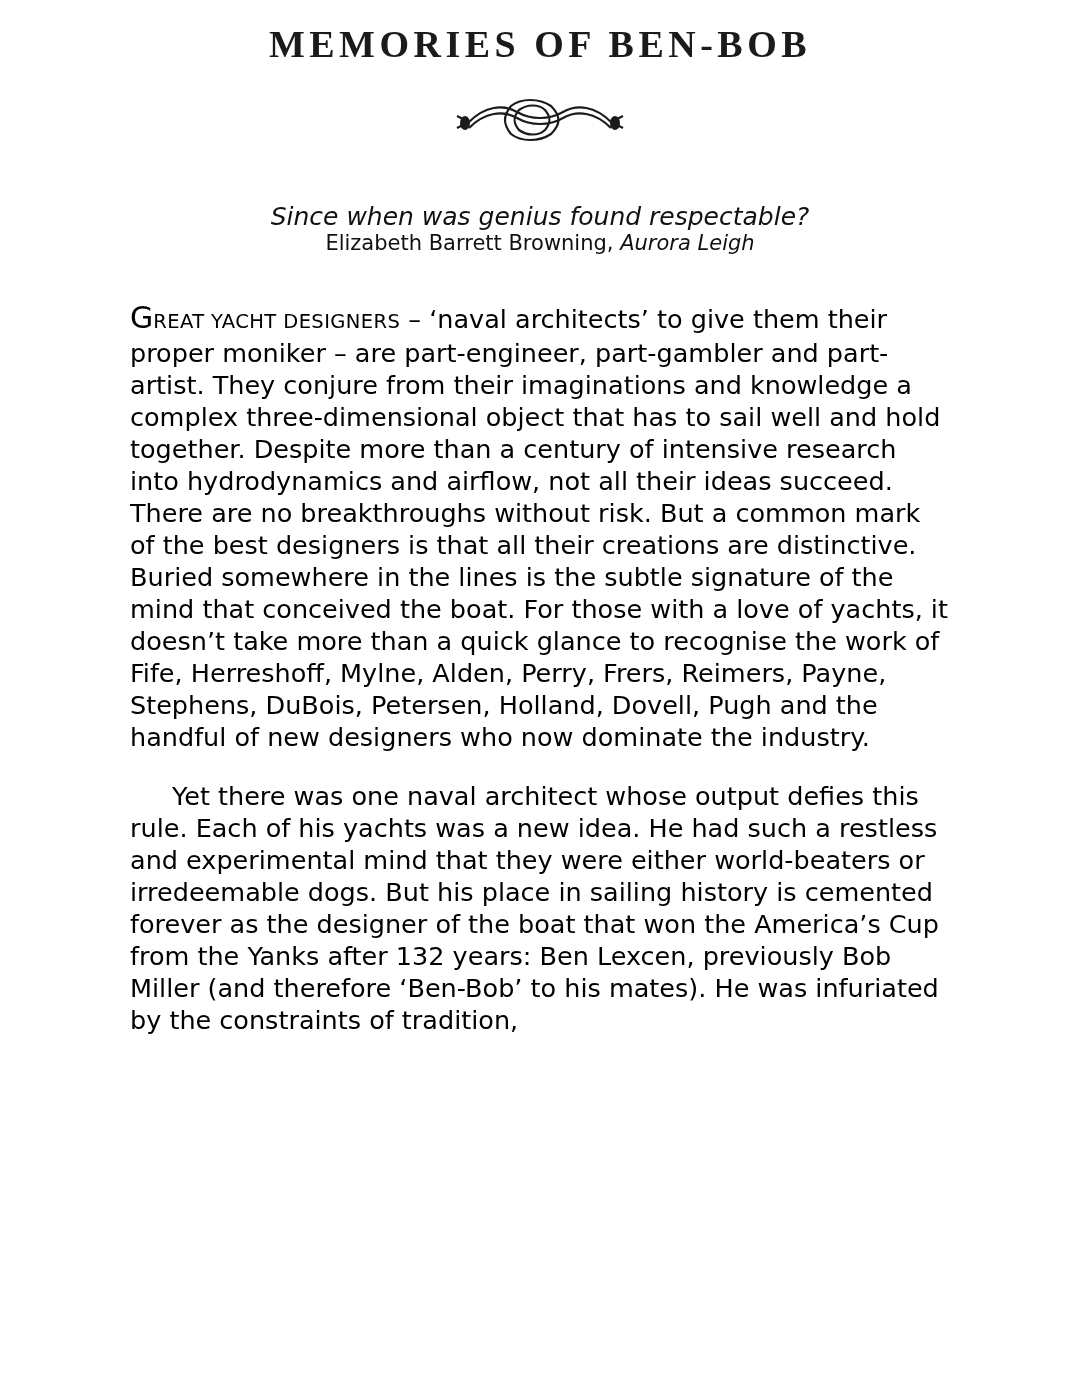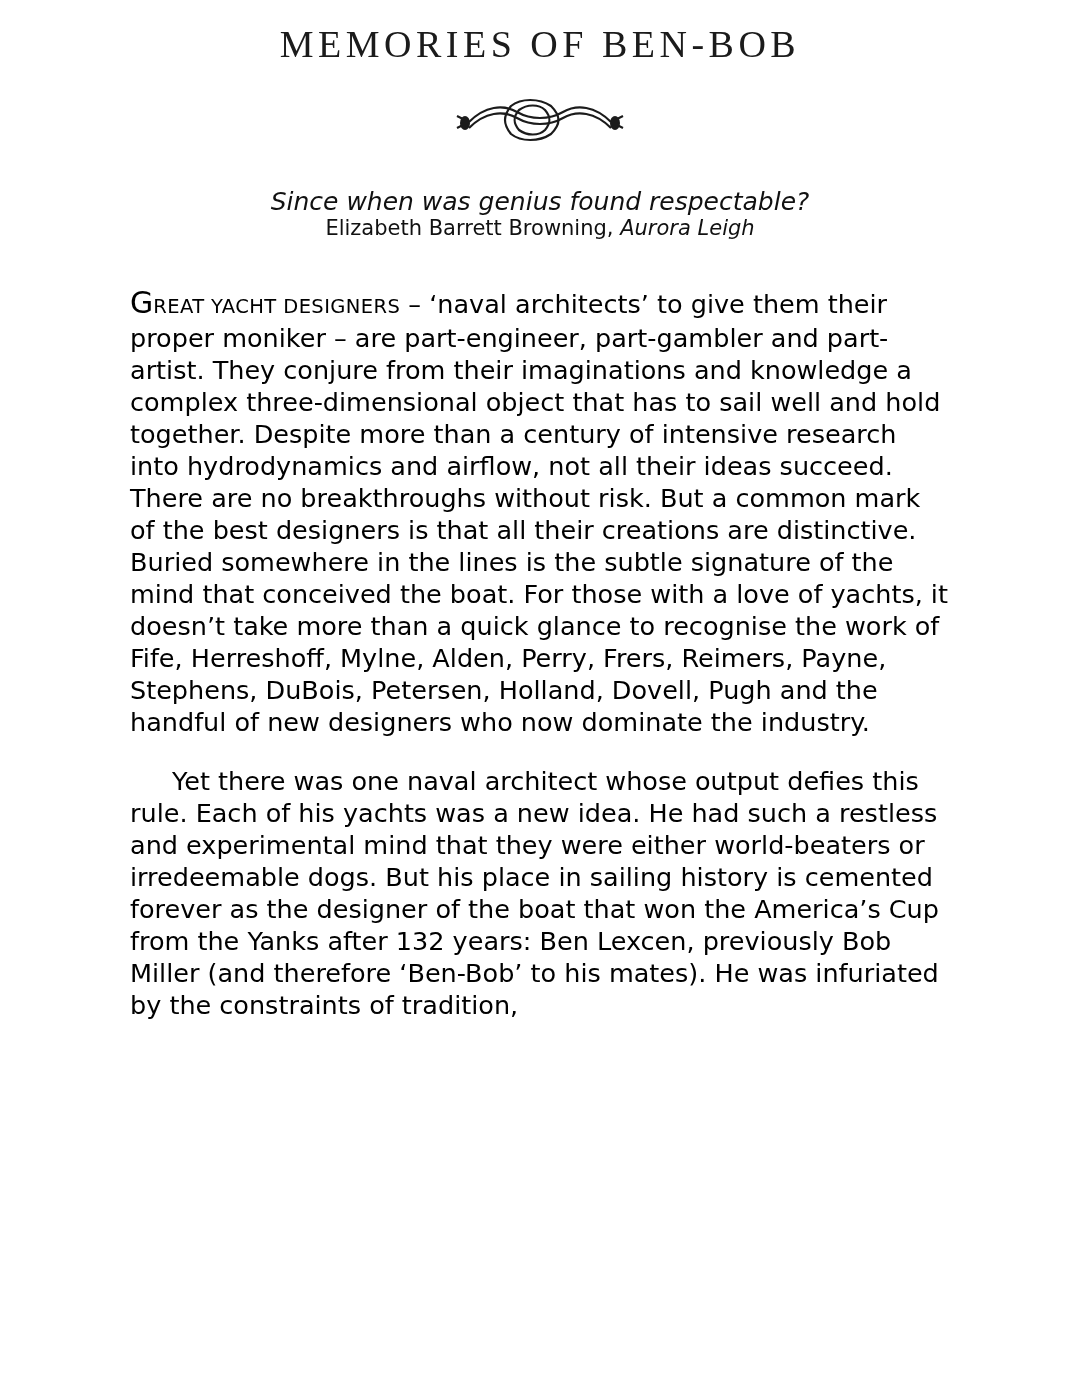--- a/index.html
+++ b/index.html
@@ -32,33 +32,33 @@
     letter-spacing: 1px;
   }
 
   .chapter-title {
     text-align: center;
     margin-top: 22px;
     font-family: "Liberation Serif", serif;
     font-size: 38px;
     letter-spacing: 4.5px;
     color: #1b1b1b;
-    font-weight: normal;
+    font-weight: bold;
   }
 
   .ornament {
     margin: 26px auto 0 auto;
     width: 170px;
     height: 52px;
     display: block;
   }
 
   .epigraph {
     text-align: center;
-    margin-top: 43px;
+    margin-top: 58px;
     font-size: 25px;
     font-style: italic;
     color: #111;
   }
 
   .epigraph-attrib {
     text-align: center;
     font-size: 21px;
     color: #111;
   }

